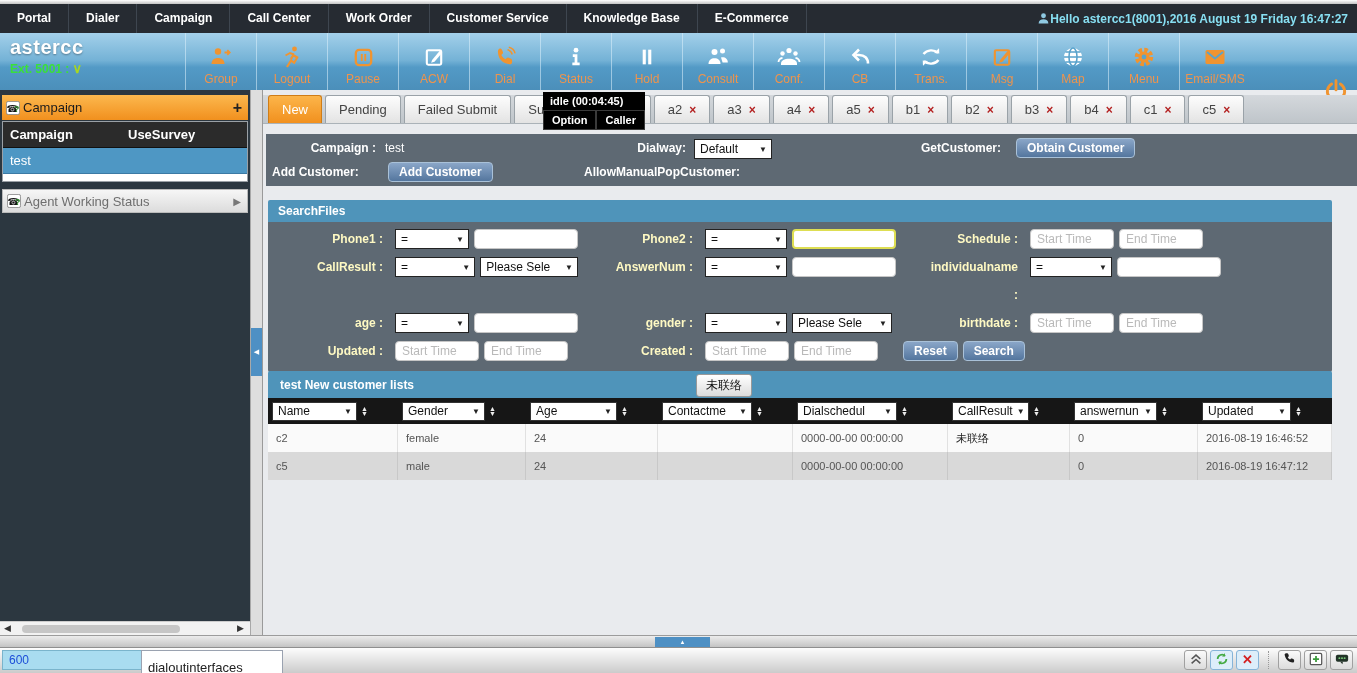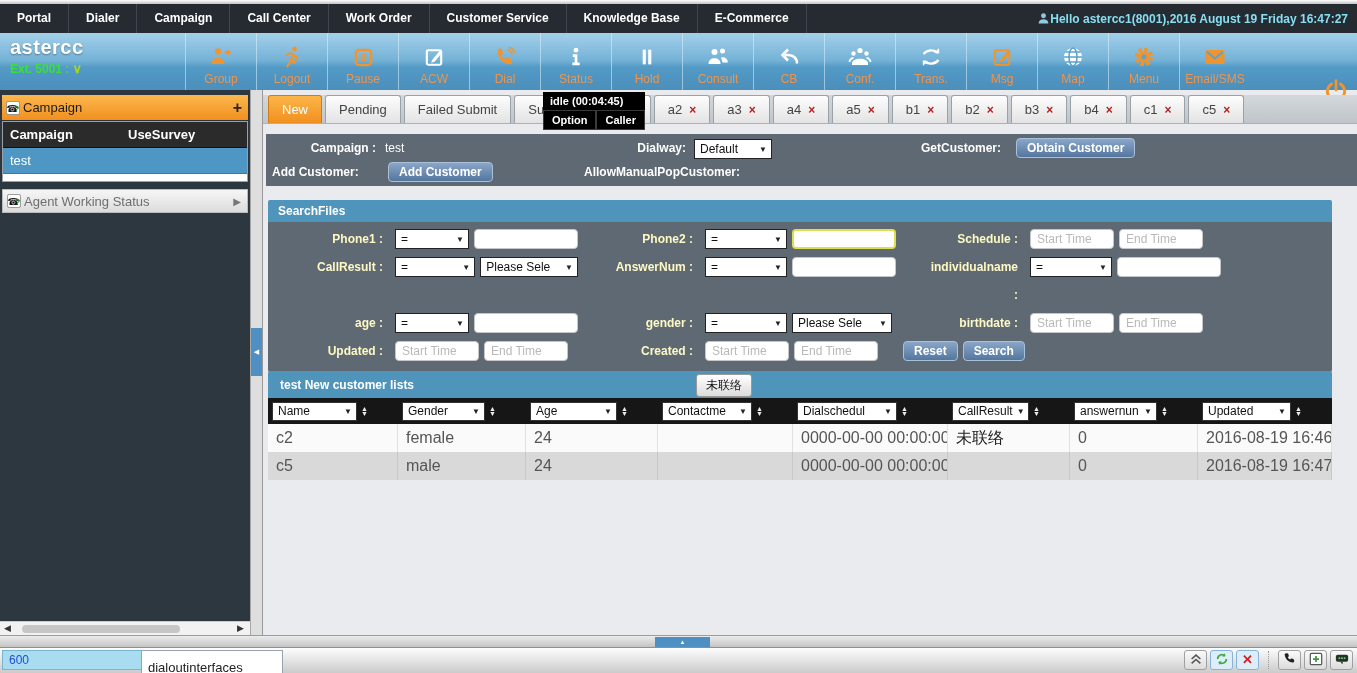--- a/index.html
+++ b/index.html
@@ -119,21 +119,21 @@
     display:flex; align-items:center; position:relative; }
   .table-title .ttl { color:#fff; font-weight:bold; font-size:12px; padding-left:12px; }
   .filter-btn { position:absolute; left:428px; top:3px; background:linear-gradient(#ffffff,#dcdcdc);
     border:1px solid #999; border-radius:3px; color:#111; font-size:12px;
     padding:2px 9px; cursor:pointer; }
   .thead { display:flex; background:#161616; height:26px; align-items:center; }
   .th { display:flex; align-items:center; padding-left:4px; height:26px; }
   .th .fselect { height:19px; border-color:#333; }
   .sorter { display:flex; flex-direction:column; margin-left:4px; cursor:pointer; }
   .sorter span { font-size:7px; line-height:5px; color:#ececec; }
-  .trow { display:flex; height:28px; align-items:center; font-size:16px; color:#555; cursor:pointer; }
+  .trow { display:flex; height:28px; align-items:center; font-size:11px; color:#555; cursor:pointer; }
   .trow.odd { background:#fafafa; } .trow.even { background:#d9d9d9; }
   .td { padding-left:8px; height:28px; line-height:28px; border-right:1px solid rgba(150,150,150,.25);
     overflow:hidden; white-space:nowrap; }
   .td.cjk { color:#222; }
   .pagination { display:flex; align-items:center; height:21px; background:#202020;
     color:#fff; font-size:12px; font-weight:bold; gap:11px; padding-left:150px; }
   .pg { cursor:pointer; } .pg.current { background:#4d8fc4; padding:0 5px; }
   .pag-dis { color:#888; }
   .jump-input { width:46px; height:15px; border:none; border-radius:8px; outline:none; padding:0 6px; }
   
@@ -269,37 +269,37 @@
             <path d="M2.5 19c0-3.8 2.6-5.7 6-5.7s6 1.9 6 5.7z" fill="currentColor"></path>
             <circle cx="16.5" cy="6" r="2.5" fill="currentColor"></circle>
             <path d="M15 12.4c3.8-.8 6.8 1.2 6.8 5.1h-5.2z" fill="currentColor"></path>
           </svg>
         </span>
         <span class="tlabel">Consult</span>
       </div>
       <div class="tbtn">
         <span class="ticon tone-white">
           <svg viewBox="0 0 24 24" width="24" height="24">
-            <path d="M20 18.5c0-5.5-3.5-8.5-9-8.5H7.5" fill="none" stroke="currentColor" stroke-width="2.6"></path>
-            <path d="M11 4.5L5.5 10l5.5 5.5" fill="none" stroke="currentColor" stroke-width="2.6"></path>
-          </svg>
-        </span>
-        <span class="tlabel">CB</span>
-      </div>
-      <div class="tbtn">
-        <span class="ticon tone-white">
-          <svg viewBox="0 0 24 24" width="24" height="24">
             <circle cx="12" cy="5.5" r="2.6" fill="currentColor"></circle>
             <circle cx="5.5" cy="8.5" r="2.2" fill="currentColor"></circle>
             <circle cx="18.5" cy="8.5" r="2.2" fill="currentColor"></circle>
             <path d="M4 20v-1.5c0-3 3.5-4.8 8-4.8s8 1.8 8 4.8V20z" fill="currentColor"></path>
             <path d="M1.5 17c.2-2.4 1.8-3.8 4-4.2M22.5 17c-.2-2.4-1.8-3.8-4-4.2" stroke="currentColor" stroke-width="1.8" fill="none"></path>
           </svg>
         </span>
         <span class="tlabel">Conf.</span>
+      </div>
+      <div class="tbtn">
+        <span class="ticon tone-white">
+          <svg viewBox="0 0 24 24" width="24" height="24">
+            <path d="M20 18.5c0-5.5-3.5-8.5-9-8.5H7.5" fill="none" stroke="currentColor" stroke-width="2.6"></path>
+            <path d="M11 4.5L5.5 10l5.5 5.5" fill="none" stroke="currentColor" stroke-width="2.6"></path>
+          </svg>
+        </span>
+        <span class="tlabel">CB</span>
       </div>
       <div class="tbtn">
         <span class="ticon tone-white">
           <svg viewBox="0 0 24 24" width="24" height="24">
             <path d="M4.5 9C8 4.5 15 4.2 19 7.8" fill="none" stroke="currentColor" stroke-width="2.4"></path>
             <path d="M20 3.2l.3 5.4-5.3-.7z" fill="currentColor"></path>
             <path d="M19.5 15c-3.5 4.5-10.5 4.8-14.5 1.2" fill="none" stroke="currentColor" stroke-width="2.4"></path>
             <path d="M4 20.8l-.3-5.4 5.3.7z" fill="currentColor"></path>
           </svg>
         </span>

